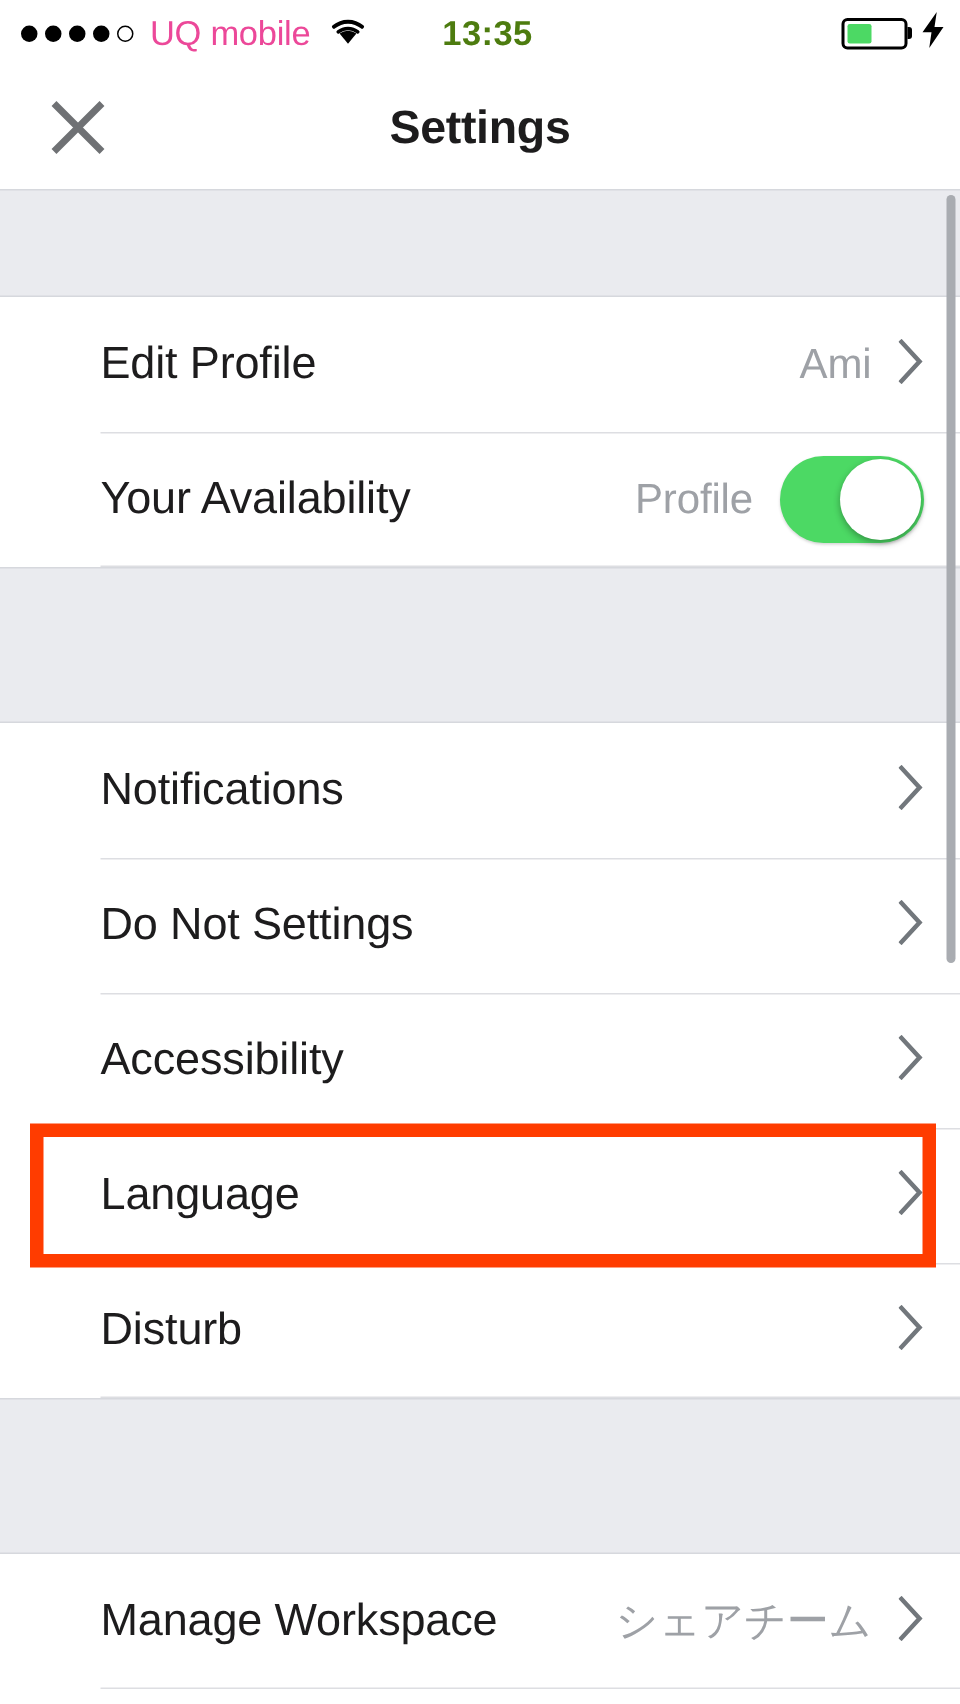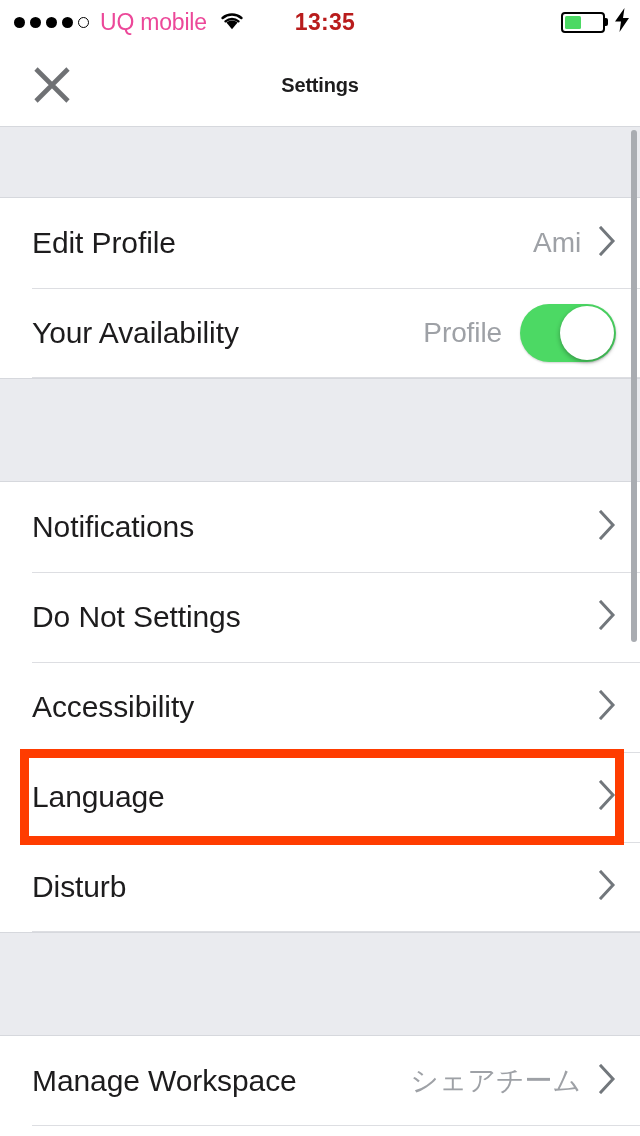--- a/index.html
+++ b/index.html
@@ -57,21 +57,21 @@
 
   .status-time {
     position: absolute;
     left: 0; right: 0; top: 0;
     height: 44px;
     display: flex;
     align-items: center;
     justify-content: center;
     font-size: 23px;
     font-weight: bold;
-    color: #b91c1c;
+    color: #4d7c0f;
     letter-spacing: 0.3px;
     padding-left: 10px;
   }
 
   .status-right {
     position: absolute;
     right: 10px;
     top: 0;
     height: 44px;
     display: flex;
@@ -120,41 +120,41 @@
     align-items: center;
     justify-content: center;
     cursor: pointer;
   }
   .nav-title {
     position: absolute;
     left: 0; right: 0;
     top: 50%;
     transform: translateY(-50%);
     text-align: center;
-    font-size: 20px;
+    font-size: 31px;
     font-weight: bold;
     color: #1d1c1d;
     letter-spacing: -0.2px;
   }
 
   
   .content {
     position: relative;
     width: 100%;
   }
 
   .section-gap {
     height: 72px;
     background: #eaebef;
     border-top: 1px solid #d6d8dd;
     border-bottom: 1px solid #d6d8dd;
   }
   .section-gap.tall { height: 104px; }
 
-  .list { background: #ffffff; }
+  .list { background: #ffffff; padding-left: 35px; }
 
   .row {
     position: relative;
     display: flex;
     align-items: center;
     height: 90px;
     padding-left: 32px;
     padding-right: 24px;
     background: #ffffff;
     cursor: pointer;

